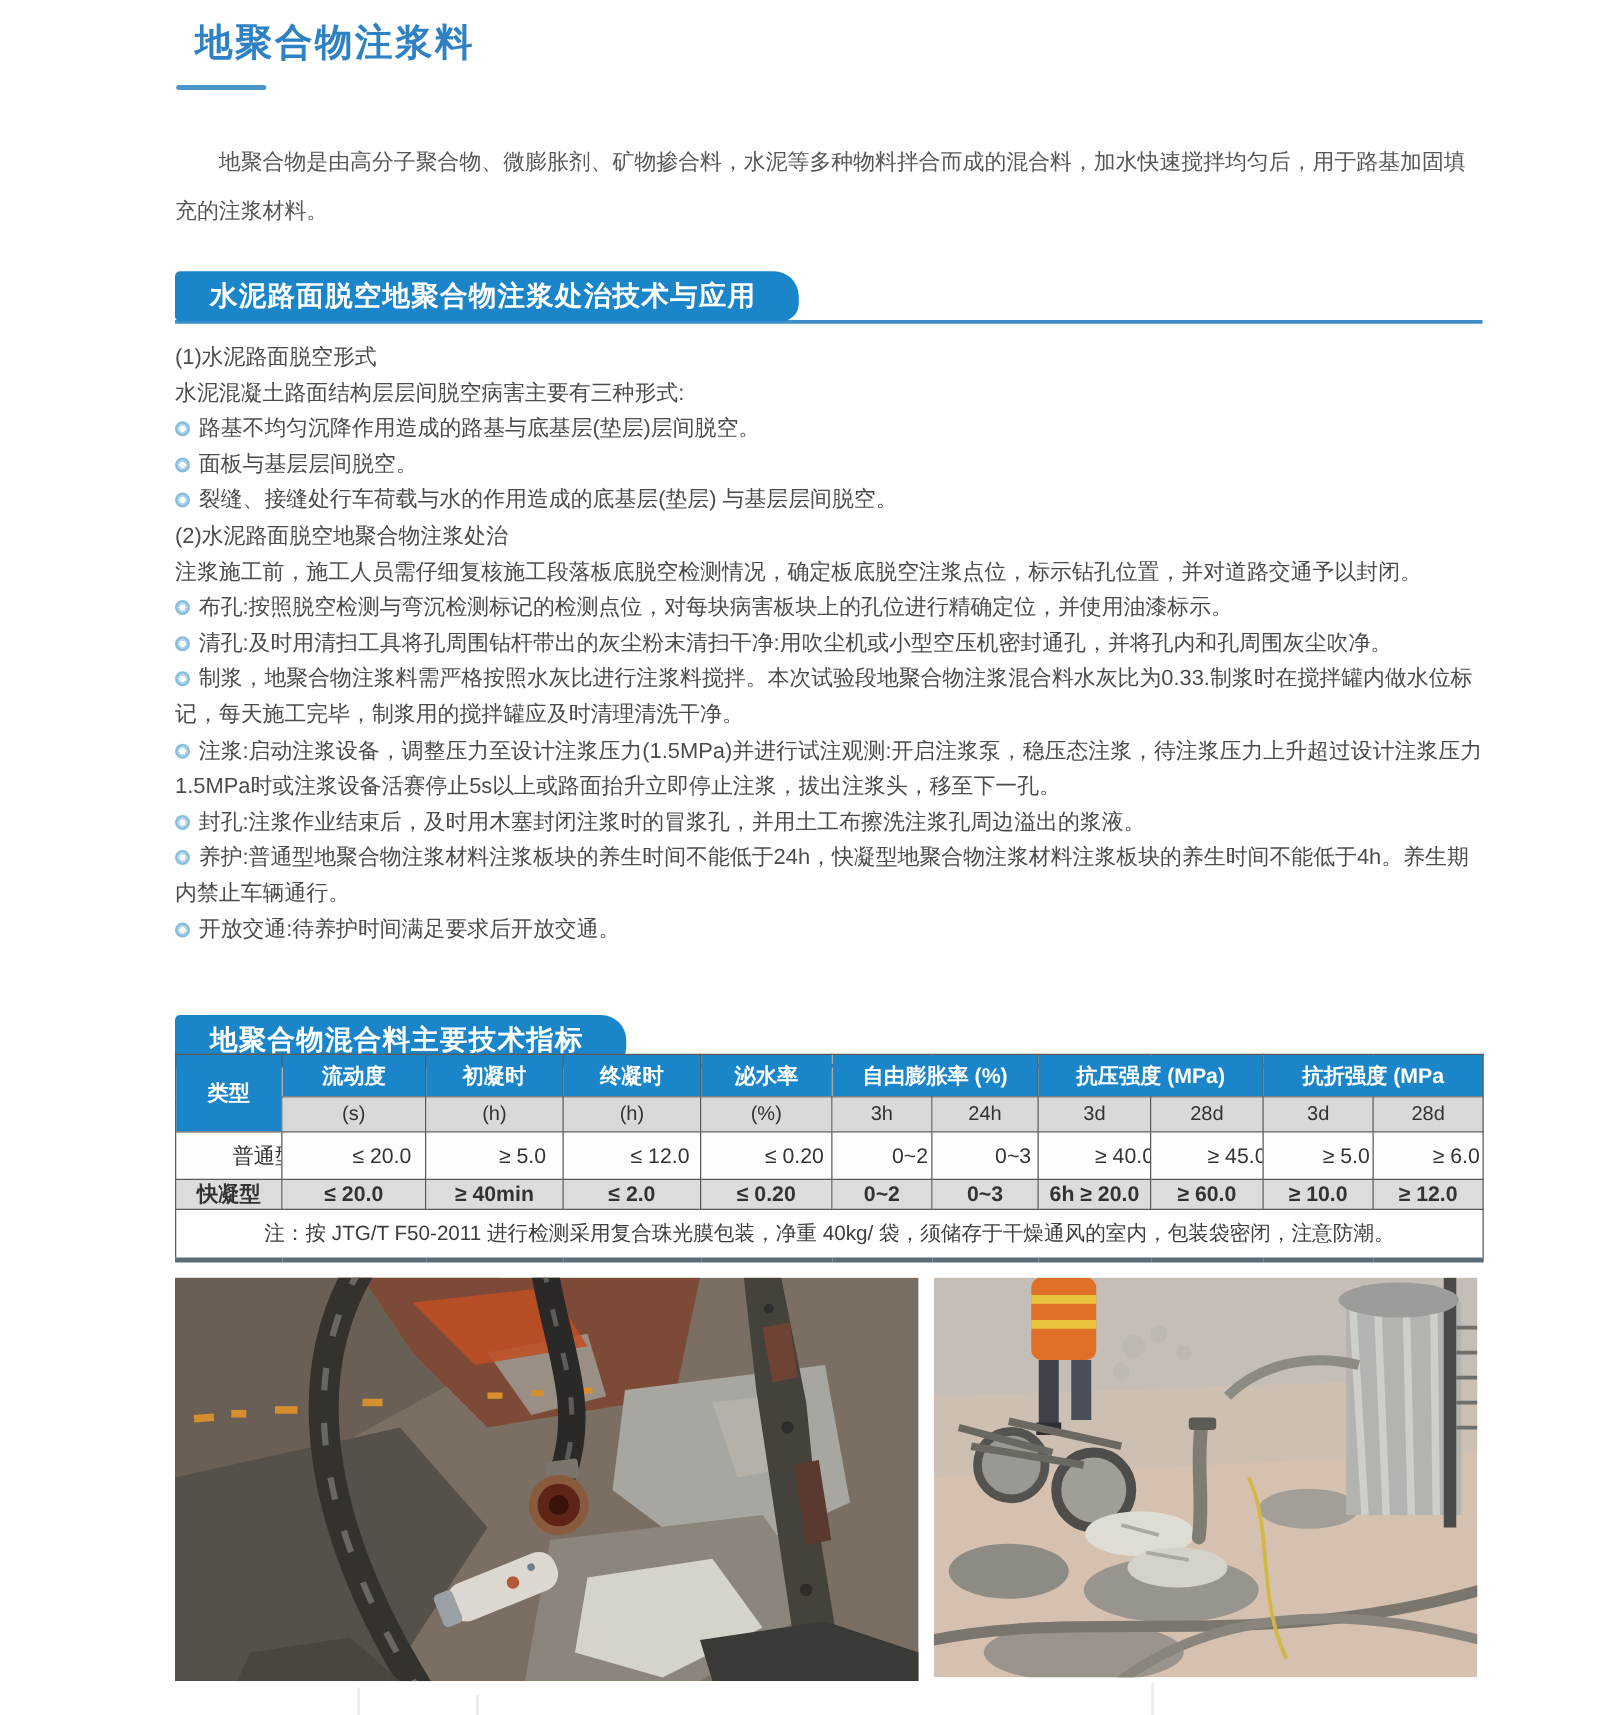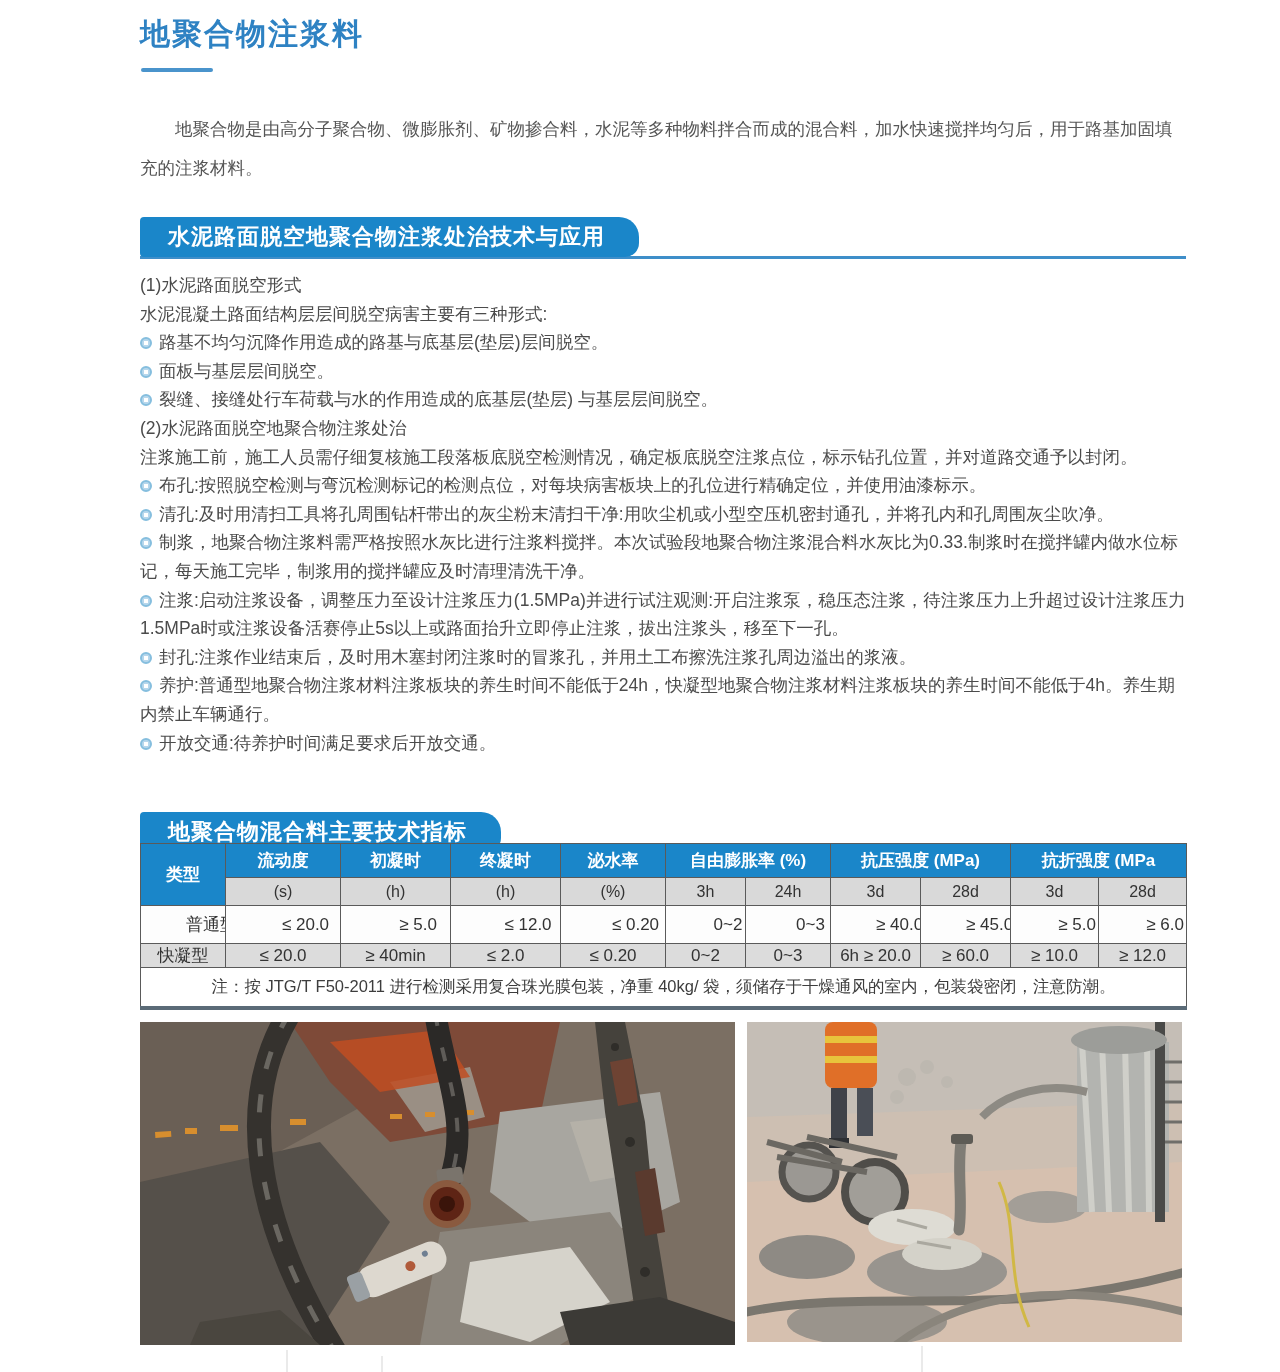--- a/index.html
+++ b/index.html
@@ -8,21 +8,21 @@
     position: relative;
     background: #ffffff;
     font-family: "Liberation Sans", sans-serif;
     color: #4b4b4b;
     overflow: hidden;
   }
   .abs { position: absolute; }
 
   
   .page-title {
-    left: 140px; top: 14px;
+    left: 156px; top: 14px;
     font-size: 30px; font-weight: bold;
     color: #2e82c3; letter-spacing: 2px;
   }
   .title-underline {
     left: 141px; top: 68px;
     width: 72px; height: 4px;
     background: #4a94cc; border-radius: 2px;
   }
 
   
@@ -65,21 +65,21 @@
     width: 100%; border-collapse: collapse; table-layout: fixed;
     border: 1.5px solid #4a4a4a; border-bottom: 4px solid #5b6b77;
   }
   table.spec th, table.spec td {
     border: 1px solid #5a5a5a; text-align: center; vertical-align: middle;
     overflow: hidden; white-space: nowrap;
   }
   .h-blue { background: #1a86c9; color: #ffffff; font-weight: bold; font-size: 17px; height: 34px; }
   .h-gray { background: #d9d9d9; color: #333333; font-weight: normal; font-size: 16px; height: 28px; }
   .r-norm td { background: #fdfdfd; color: #333333; font-size: 17px; height: 38px; padding-left: 45px; }
-  .r-alt  td { background: #dcdcdc; color: #333333; font-size: 17px; height: 20px; }
+  .r-alt  td { background: #dcdcdc; color: #333333; font-size: 17px; height: 20px; font-weight: bold; }
   .note-row td {
     background: #ffffff; color: #3d3d3d; font-size: 16.5px; height: 40px;
   }
 
   
   .photo { overflow: hidden; }
   .photo-left  { left: 140px; top: 1022px; width: 595px; height: 323px; }
   .photo-right { left: 747px; top: 1022px; width: 435px; height: 320px; }
   .photo svg { display: block; }
 

